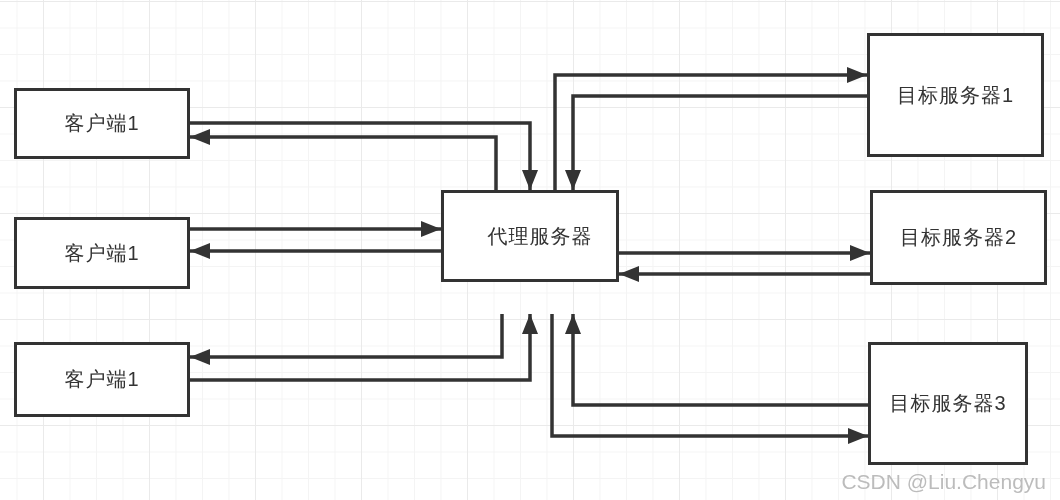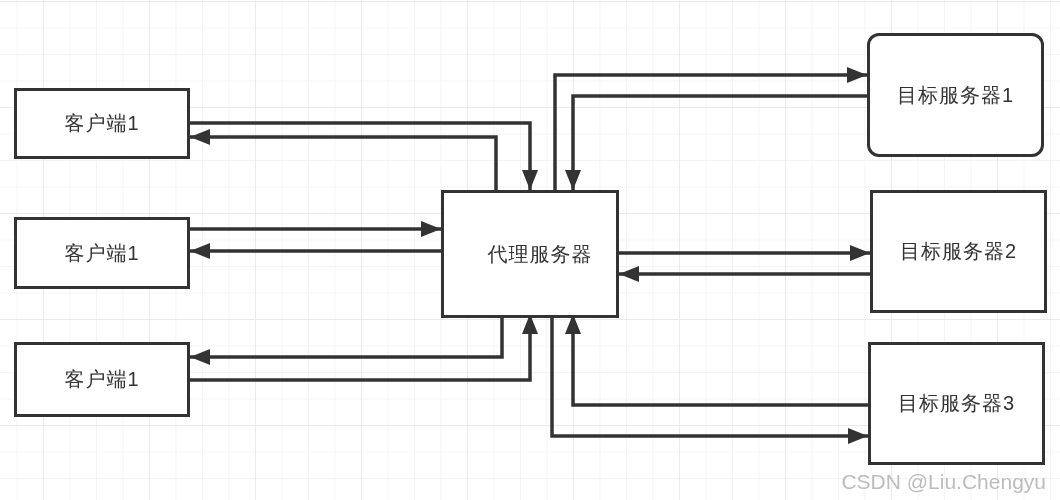--- a/index.html
+++ b/index.html
@@ -92,27 +92,27 @@
 
   <div class="node" style="left: 14px; top: 88px; width: 176px; height: 71px;">
     <span class="node-label">客户端1</span>
   </div>
   <div class="node" style="left: 14px; top: 217px; width: 176px; height: 72px;">
     <span class="node-label">客户端1</span>
   </div>
   <div class="node" style="left: 14px; top: 342px; width: 176px; height: 75px;">
     <span class="node-label">客户端1</span>
   </div>
-  <div class="node" style="left: 441px; top: 190px; width: 178px; height: 128px; padding-left: 20px;">
+  <div class="node" style="left: 441px; top: 190px; width: 178px; height: 92px; padding-left: 20px;">
     <span class="node-label">代理服务器</span>
   </div>
-  <div class="node" style="left: 867px; top: 33px; width: 177px; height: 124px; border-radius: 12px;">
+  <div class="node" style="left: 867px; top: 33px; width: 177px; height: 124px;">
     <span class="node-label">目标服务器1</span>
   </div>
-  <div class="node" style="left: 870px; top: 190px; width: 177px; height: 123px;">
+  <div class="node" style="left: 870px; top: 190px; width: 177px; height: 95px;">
     <span class="node-label">目标服务器2</span>
   </div>
-  <div class="node" style="left: 868px; top: 342px; width: 177px; height: 123px;">
+  <div class="node" style="left: 868px; top: 342px; width: 160px; height: 123px;">
     <span class="node-label">目标服务器3</span>
   </div>
 
   <div class="watermark">CSDN @Liu.Chengyu</div>
 </div>
 
 </body></html>

